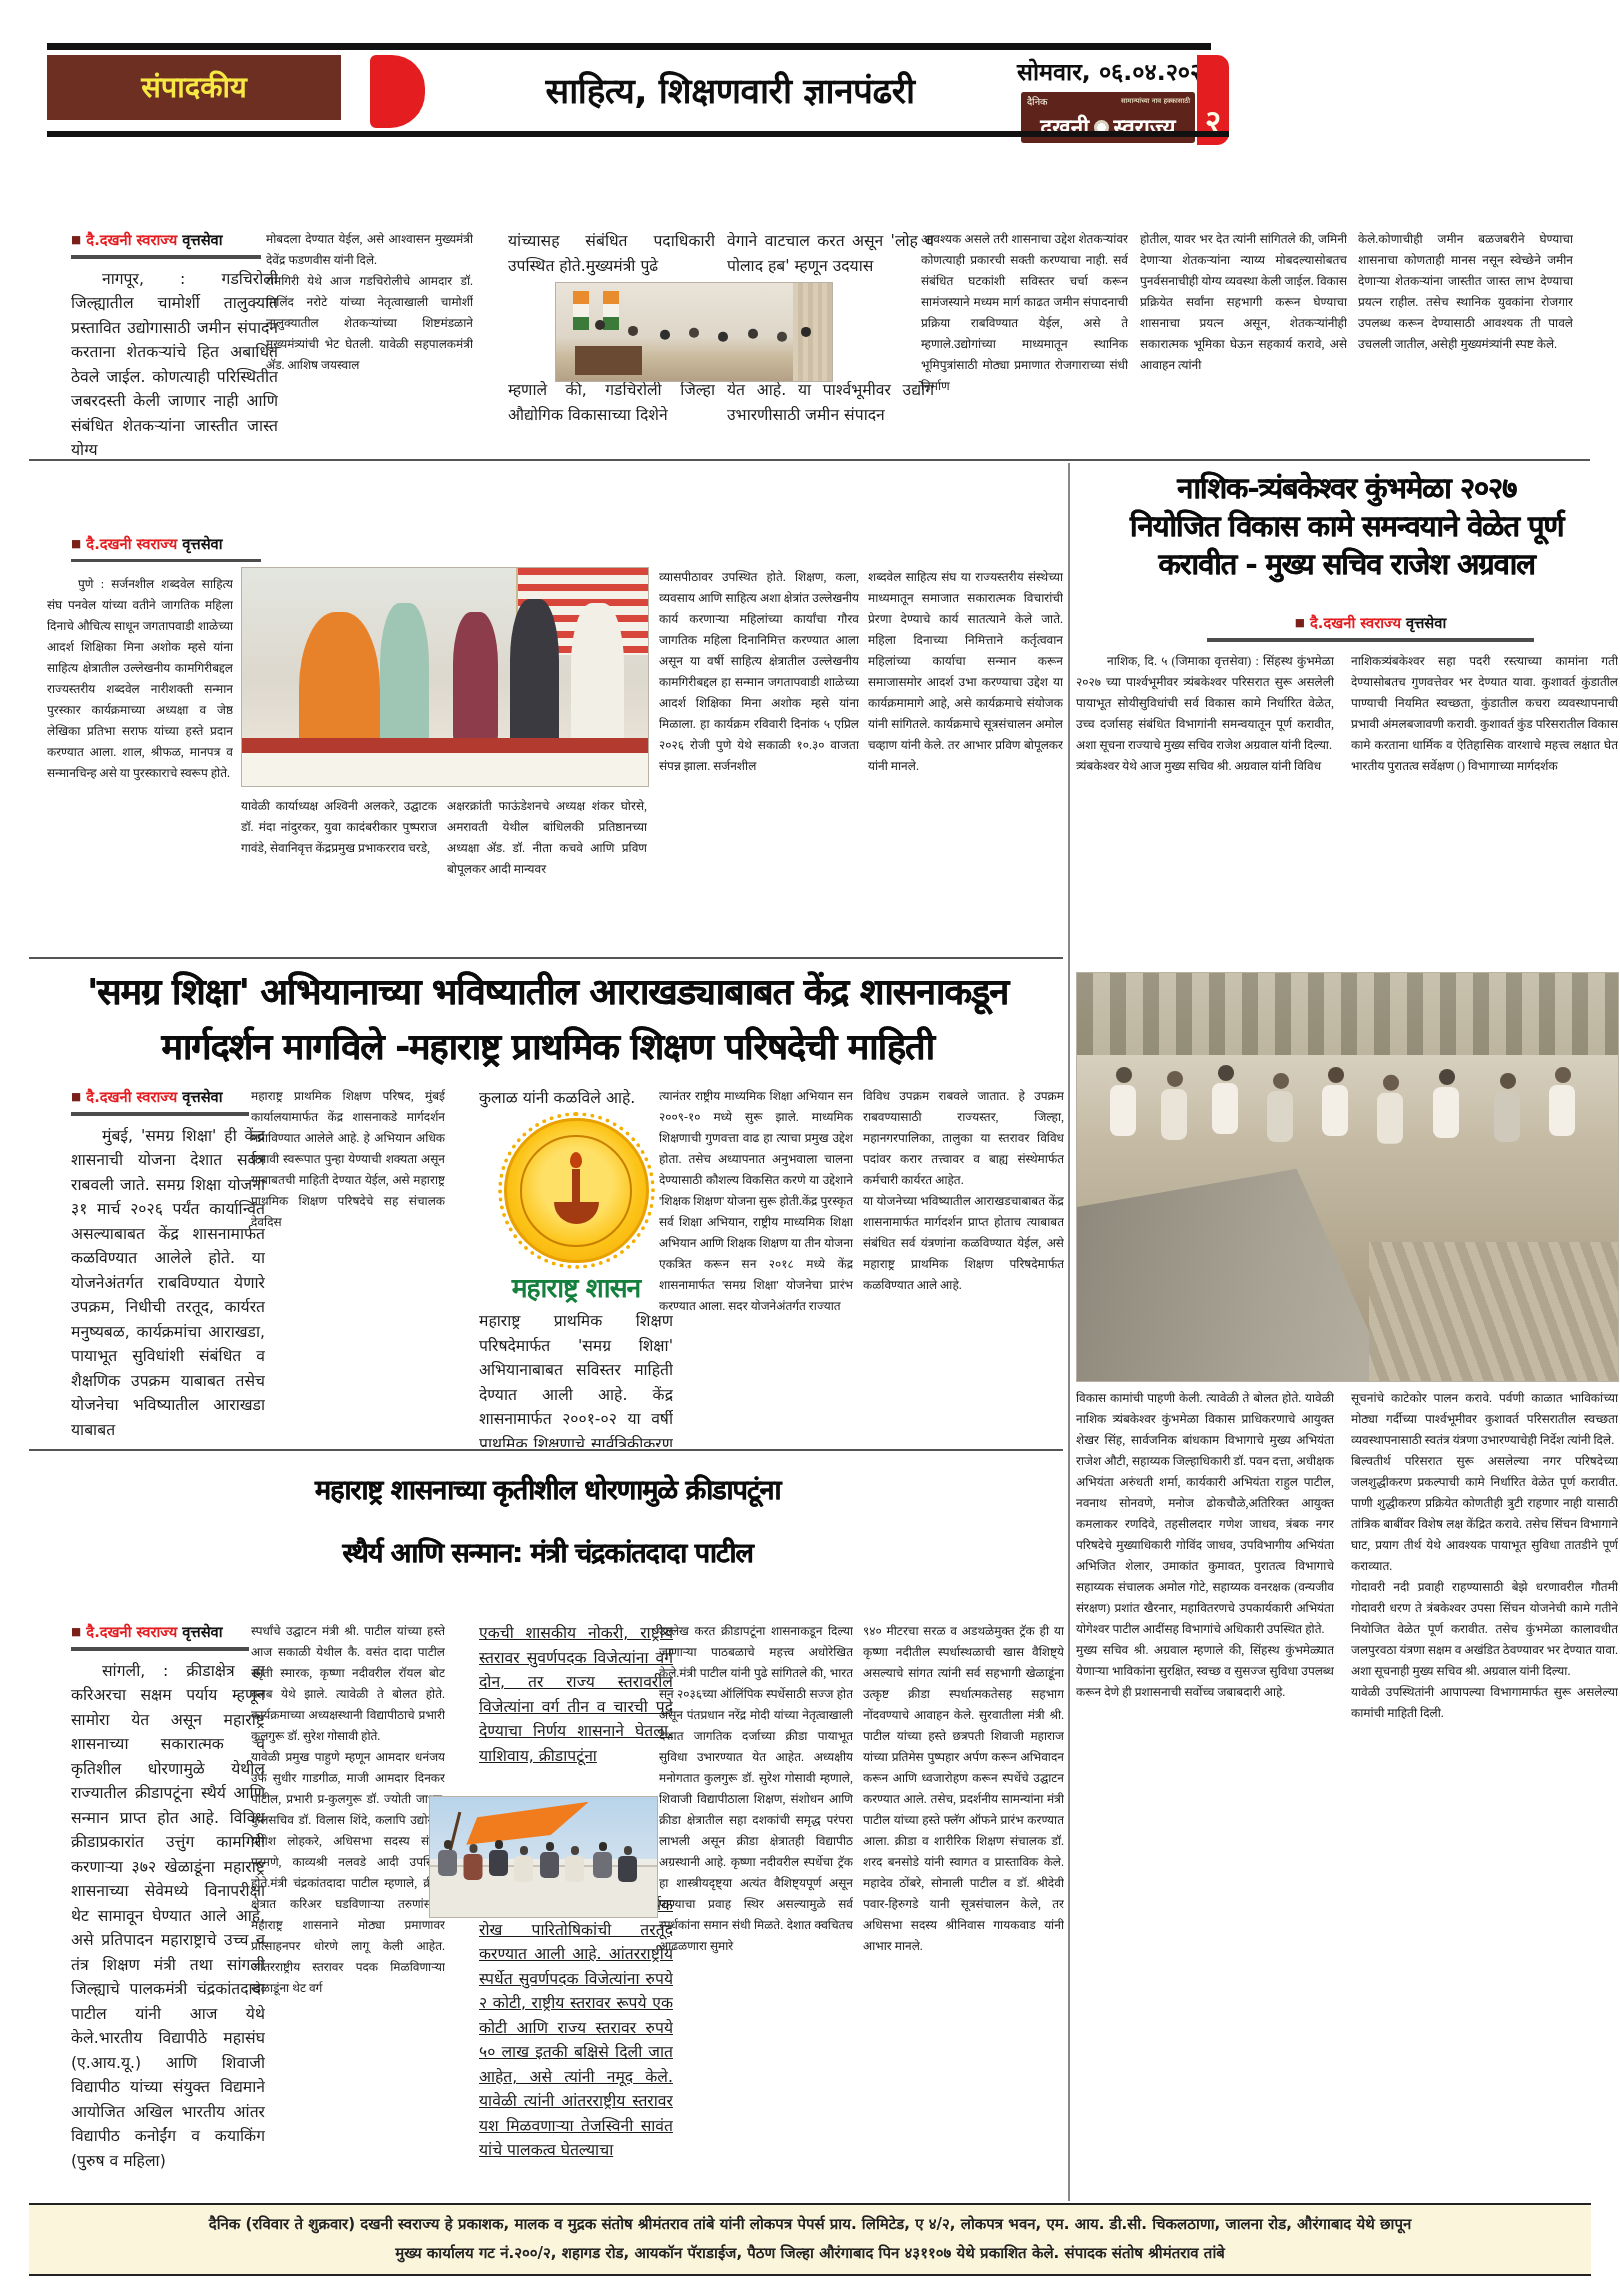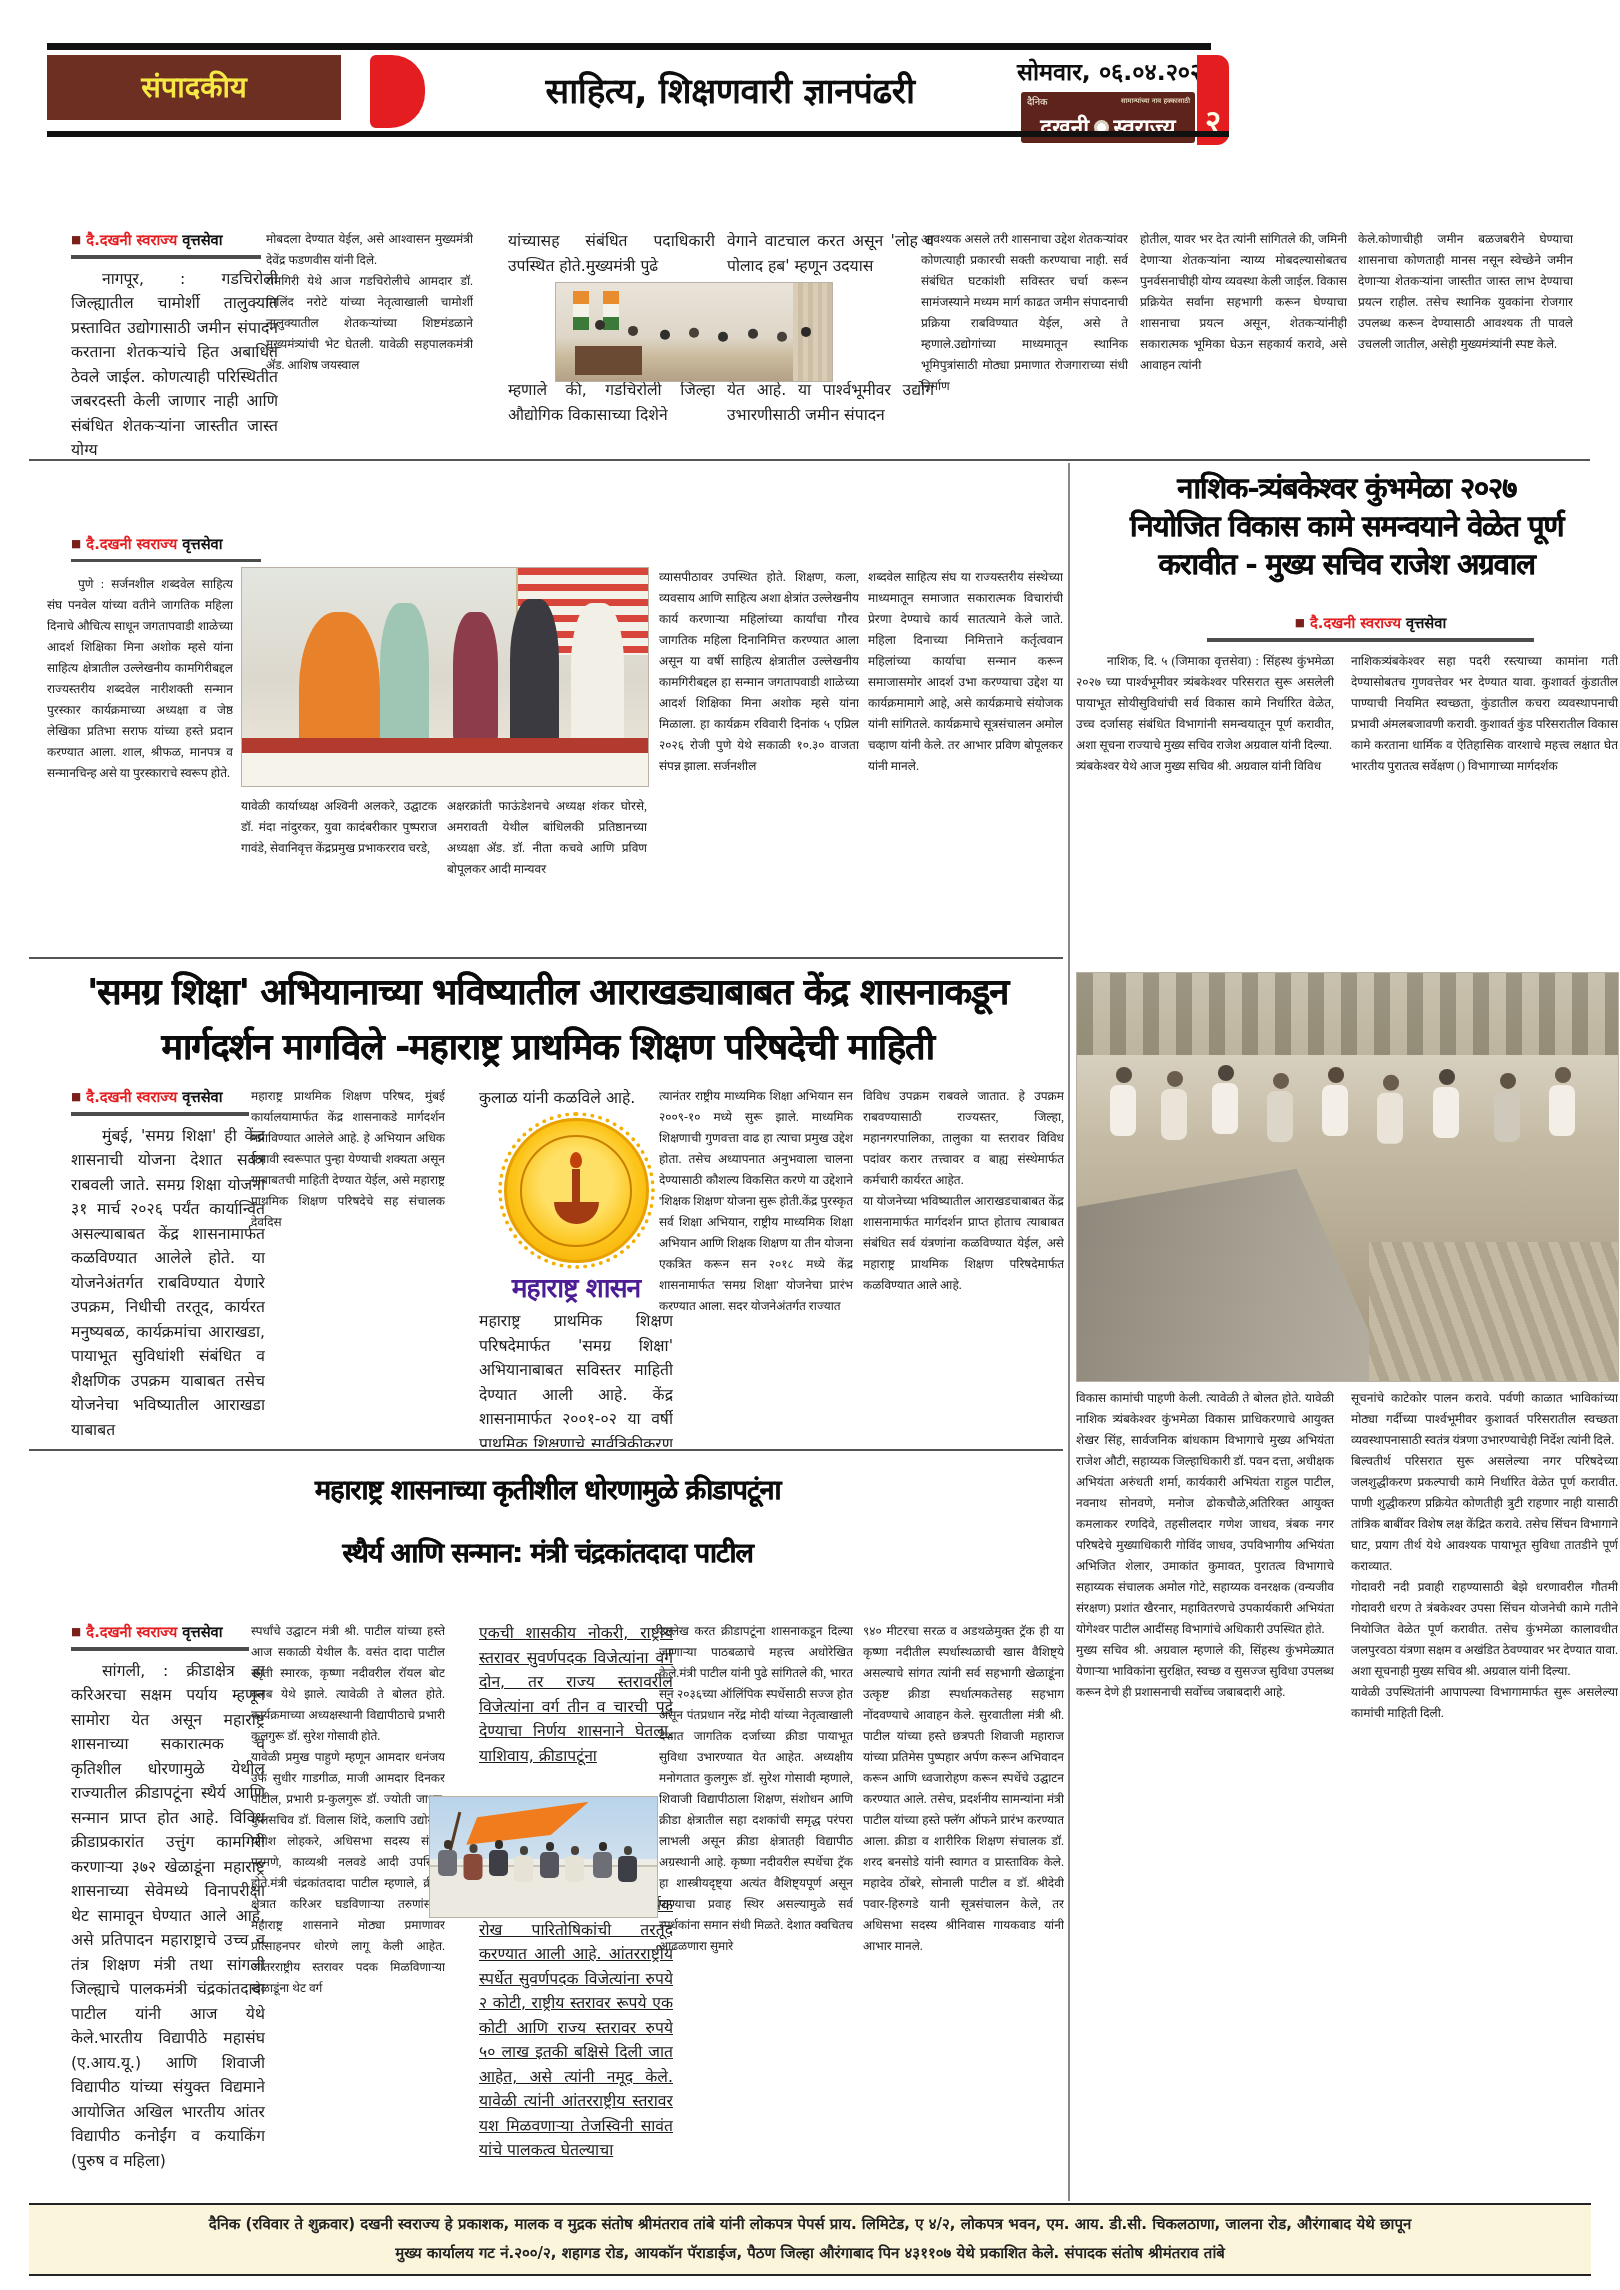--- a/index.html
+++ b/index.html
@@ -62,21 +62,21 @@
   .seal{width:139px;height:139px;margin:0 auto;border-radius:50%;position:relative;
         background:radial-gradient(circle at 50% 45%,#ffe066 0 34%,#fcc419 60%,#f5a700 100%);
         border:3.9px solid #e8a100;outline:4.9px dotted #f4b000;outline-offset:2px;}
   .seal-inner{position:absolute;left:13.7px;top:13.7px;right:13.7px;bottom:13.7px;border-radius:50%;
         border:2px solid #c97f00;}
   .diya-bowl{position:absolute;left:50%;top:58%;width:45px;height:21.6px;margin-left:-22.5px;
         background:#a33b12;border-radius:0 0 25.5px 25.5px;}
   .diya-stem{position:absolute;left:50%;top:34%;width:7.8px;height:35px;margin-left:-3.9px;background:#a33b12;}
   .diya-flame{position:absolute;left:50%;top:22%;width:11.8px;height:15.7px;margin-left:-5.9px;
         background:#c2410c;border-radius:50% 50% 50% 50%/60% 60% 40% 40%;}
-  .emblem-label{font-size:26.5px;font-weight:bold;color:#4c1d95;margin-top:5.9px;letter-spacing:-1px;}
+  .emblem-label{font-size:26.5px;font-weight:bold;color:#15803d;margin-top:5.9px;letter-spacing:-1px;}
   
   .footer{position:absolute;left:29px;top:2203px;width:1562px;height:73px;background:var(--footer_bg);
         border-top:2px solid #222;border-bottom:2px solid #222;box-sizing:border-box;
         text-align:center;font-size:15px;font-weight:bold;line-height:29px;color:#222;padding-top:4.9px;}
 </style>
 </head>
 <body>
 
 <div class="page">
 

